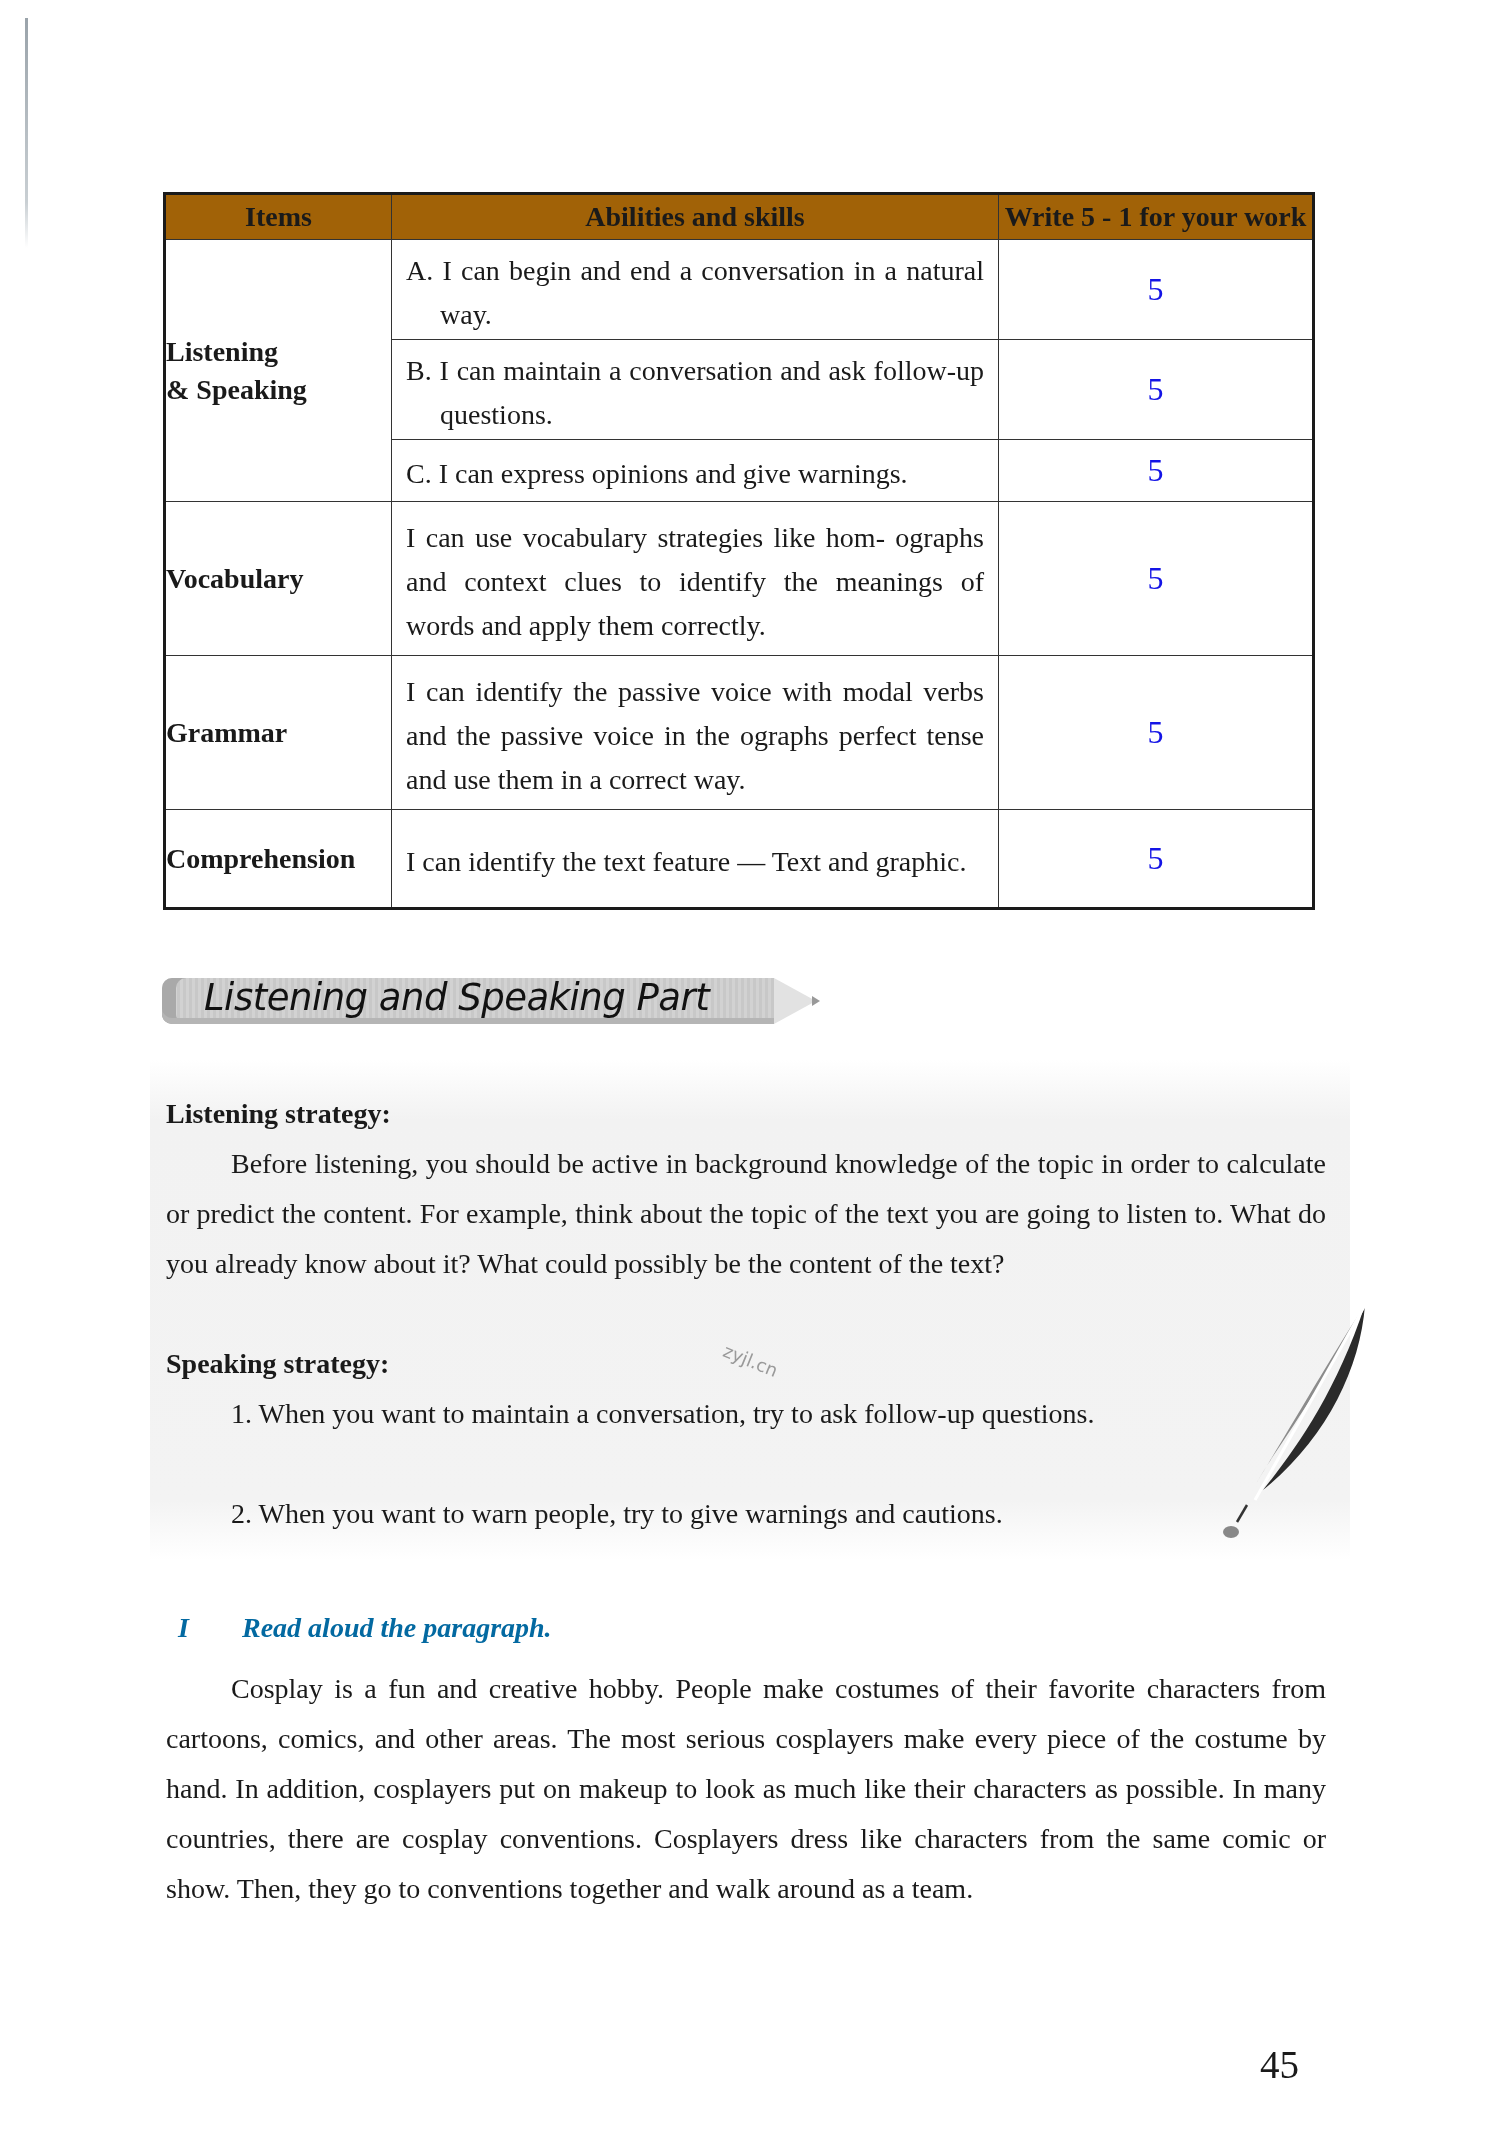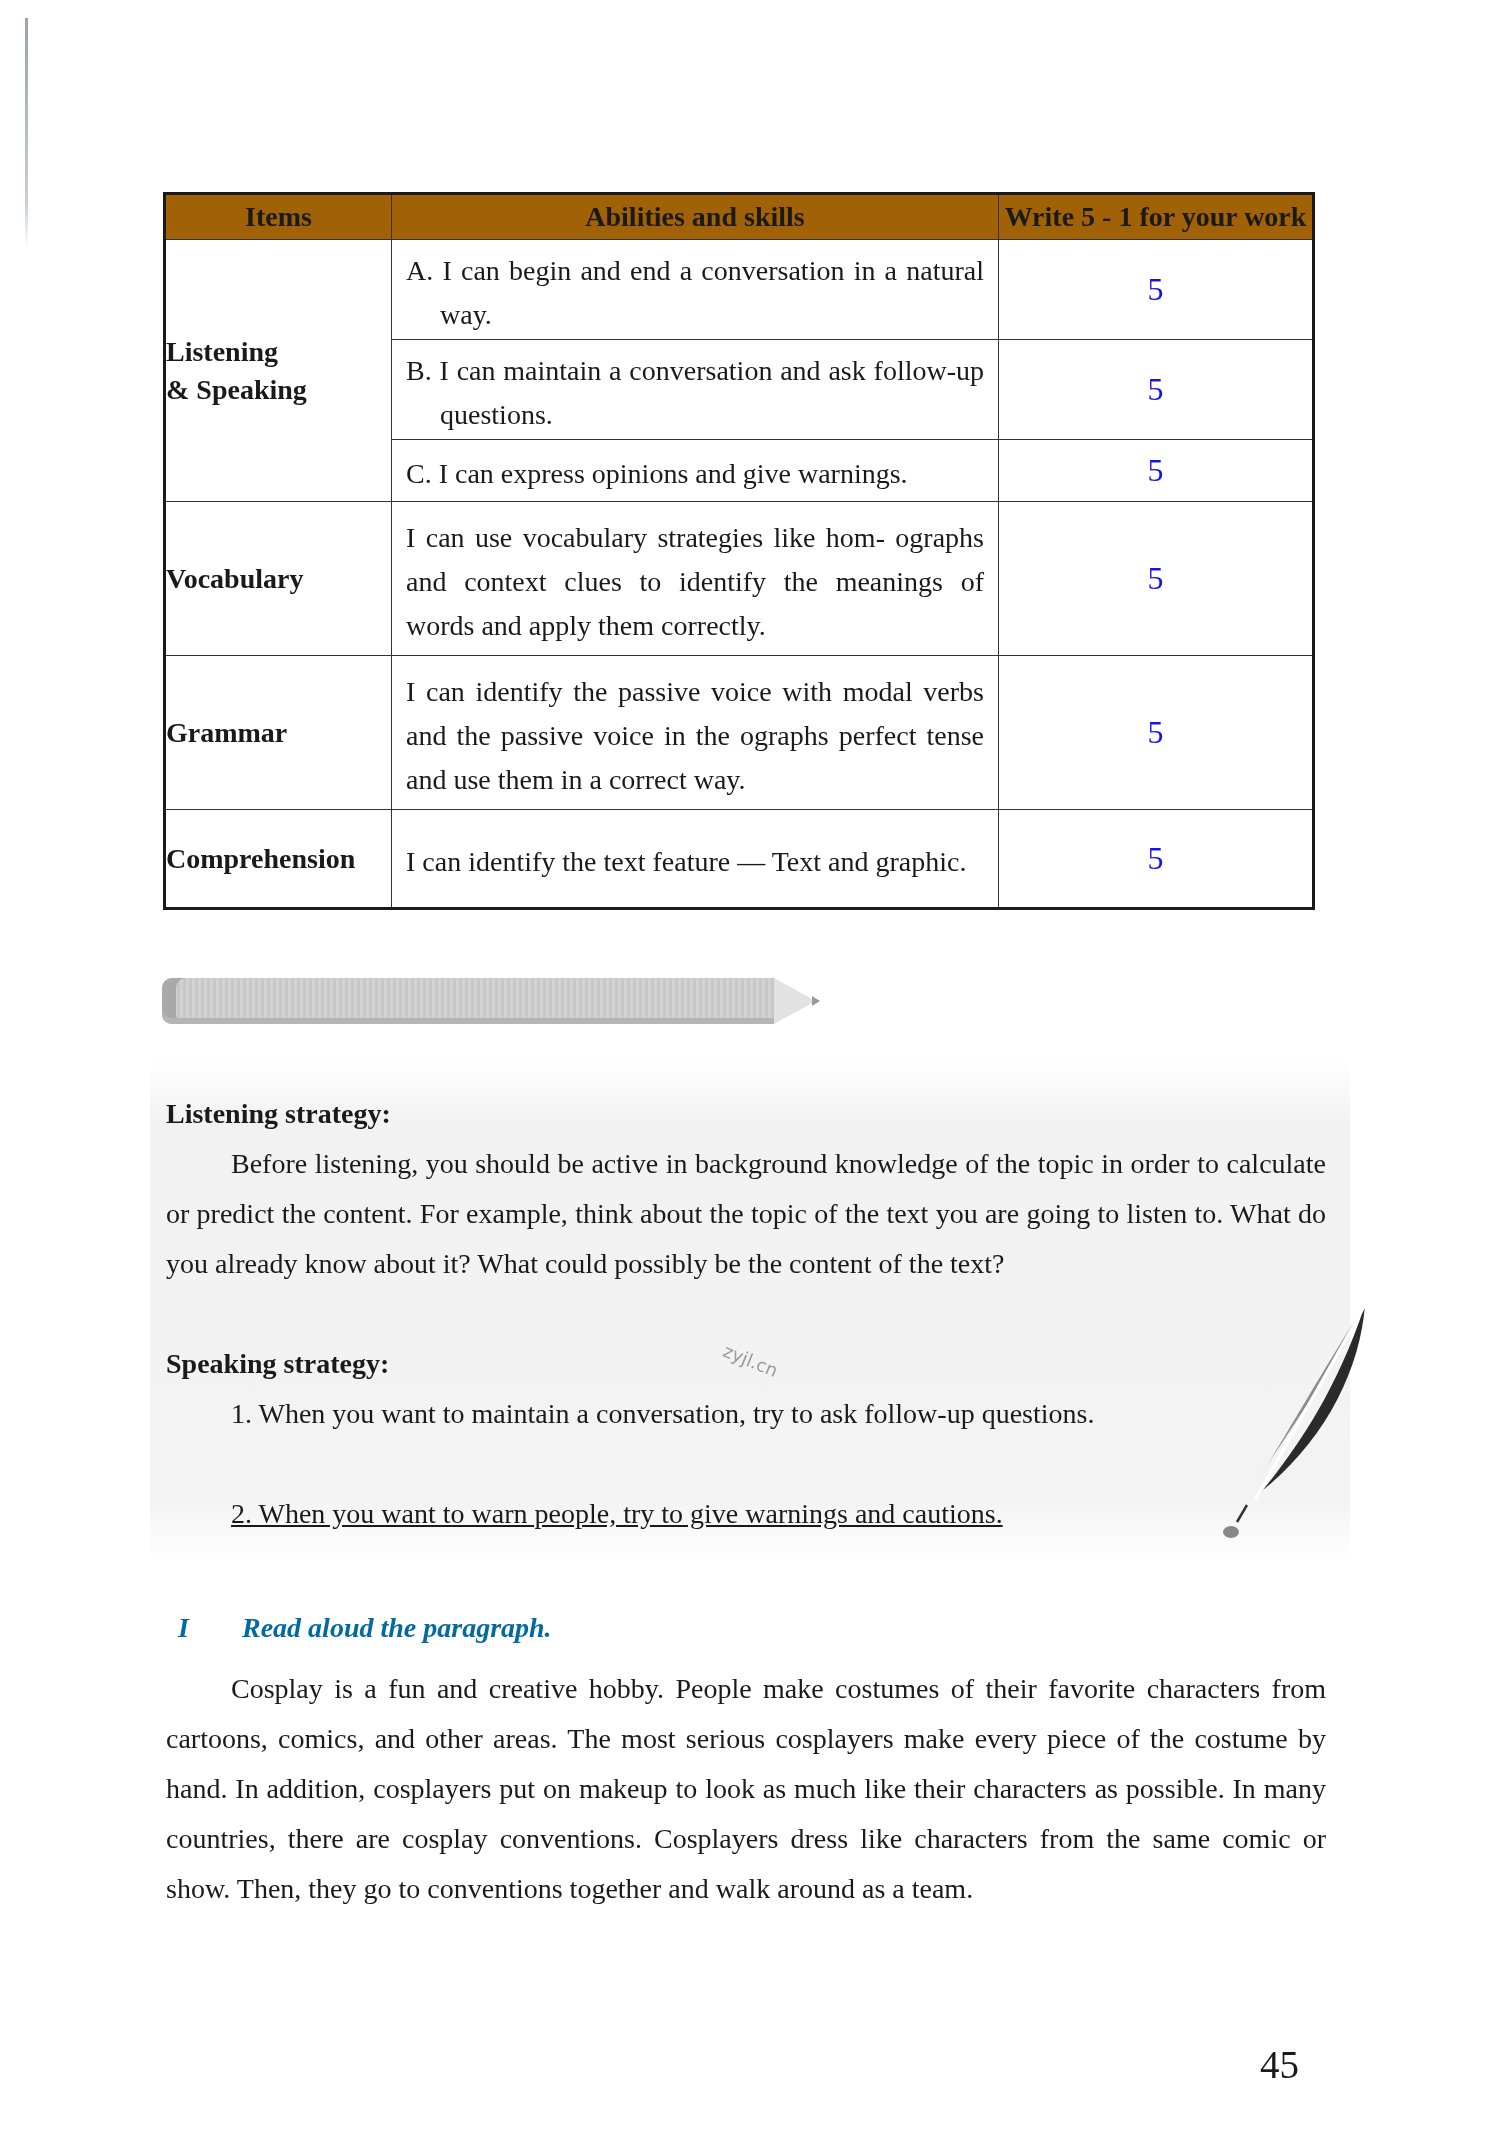--- a/index.html
+++ b/index.html
@@ -107,29 +107,30 @@
         </td>
       <td class="score" style="color: rgb(20, 20, 230);">5</td>
     </tr>
   </tbody>
 </table>
 
 <div class="banner">
   <div class="body"></div>
   <div class="tip"></div>
   <div class="lead"></div>
+  <div class="title">Listening and Speaking Part</div>
 </div>
 
 <div class="strat-box"></div>
 
 <div class="txt bi" style="top:1089px;">Listening strategy:</div>
 <div class="txt para para-last-left" style="top:1139px;">Before listening, you should be active in background knowledge of the topic in order to calculate or predict the content. For example, think about the topic of the text you are going to listen to. What do you already know about it? What could possibly be the content of the text?</div>
 <div class="txt bi" style="top:1339px;">Speaking strategy:</div>
 <div class="txt para para-last-left" style="top:1389px; width:1000px;">1. When you want to maintain a conversation, try to ask follow-up questions.</div>
-<div class="txt para" style="top:1489px;text-decoration:underline;">2. When you want to warn people, try to give warnings and cautions.</div>
+<div class="txt para" style="top:1489px;">2. When you want to warn people, try to give warnings and cautions.</div>
 
 <div class="watermark">zyjl.cn</div>
 
 <svg class="feather" viewBox="0 0 160 240">
   <path d="M150 5 C 120 50, 80 120, 42 182 C 60 150, 100 100, 150 5 Z" fill="#8c8c8c"></path>
   <path d="M150 5 C 145 70, 110 140, 48 190 C 80 150, 120 95, 150 5 Z" fill="#2a2a2a"></path>
   <path d="M150 5 L 40 200" stroke="#ffffff" stroke-width="3"></path>
   <path d="M32 205 L 22 222" stroke="#333" stroke-width="2.5"></path>
   <ellipse cx="16" cy="232" rx="8" ry="6" fill="#888"></ellipse>
 </svg>

